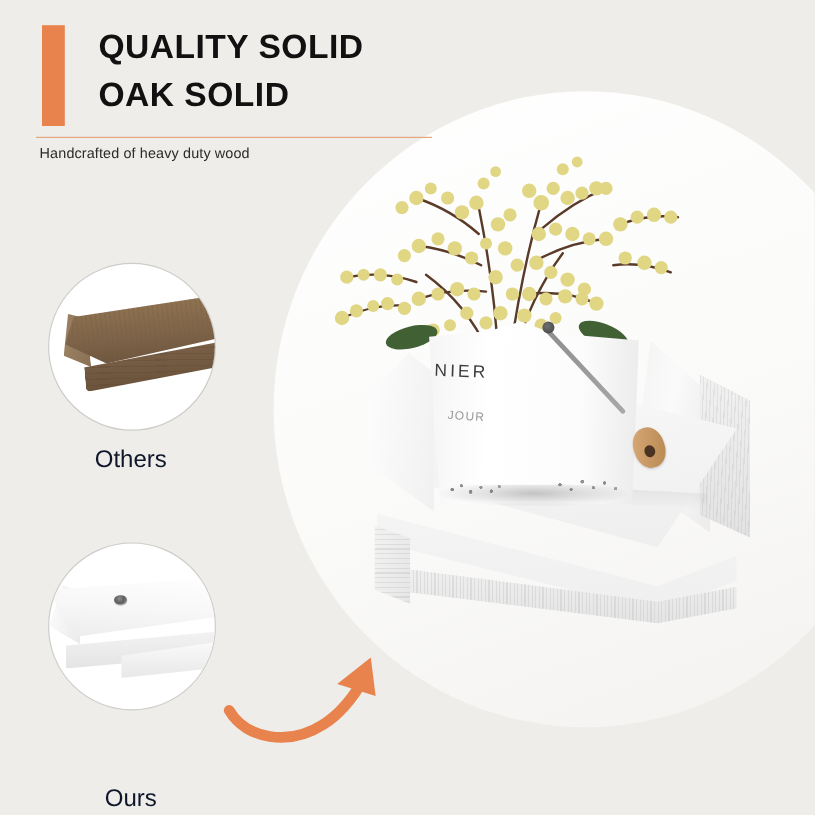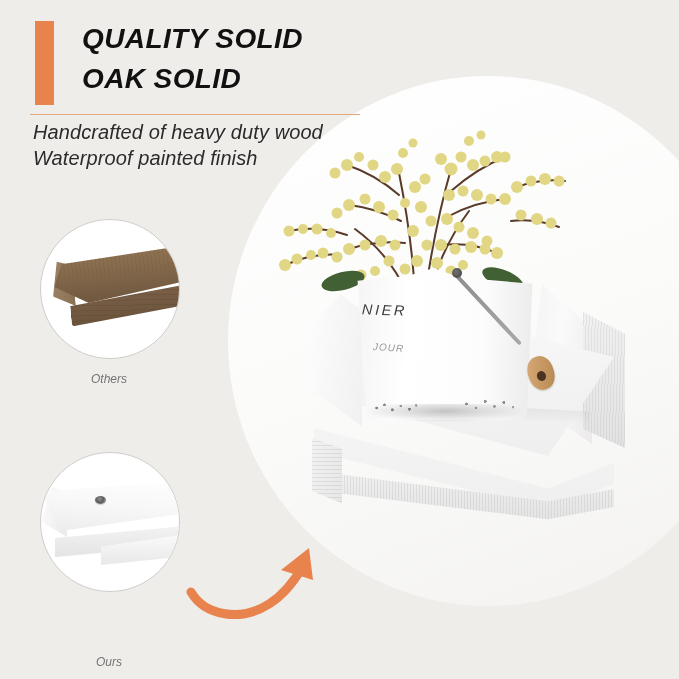--- a/index.html
+++ b/index.html
@@ -12,21 +12,20 @@
     background: #efedea;
     font-family: "Liberation Sans", sans-serif;
     overflow: hidden;
   }
   .canvas {
     position: relative;
     width: 679px;
     height: 679px;
     background: #efedea;
     overflow: hidden;
-    font-style: italic;
   }
   .photo-backdrop-shade {
     position: absolute;
     left: 228px;
     top: 76px;
     width: 520px;
     height: 530px;
     border-radius: 50%;
     background: linear-gradient(160deg, #ffffff 0%, #fbfbfa 48%, #f3f2f0 100%);
   }
@@ -58,21 +57,21 @@
     left: 30px;
     top: 114px;
     width: 330px;
     height: 1px;
     background: #e2a77f;
   }
 
   .subline {
     position: absolute;
     left: 33px;
-    font-size: 20px;
+    font-size: 12px;
     color: #2b2b2b;
     letter-spacing: 0.1px;
     white-space: nowrap;
   }
   .subline.s1 { top: 121px; }
   .subline.s2 { top: 147px; }
 
   
   .compare {
     position: absolute;
@@ -82,22 +81,22 @@
     background: #ffffff;
   }
   .compare.others { left: 40px; top: 219px; width: 138px; height: 138px; }
   .compare.ours   { left: 40px; top: 452px; width: 138px; height: 138px; }
 
   .compare-label {
     position: absolute;
     width: 160px;
     left: 29px;
     text-align: center;
-    font-size: 12px;
-    color: #737373;
+    font-size: 20px;
+    color: #0f172a;
   }
   .compare-label.others-label { top: 372px; }
   .compare-label.ours-label   { top: 608px; margin-top: 47px; }
 
   
   .wood-shelf {
     position: absolute;
     left: 6px;
     top: 30px;
     width: 152px;
@@ -358,21 +357,20 @@
   <div class="accent-bar"></div>
 
   <div class="headline">
     <span>QUALITY SOLID</span>
     <span class="line2">OAK SOLID</span>
   </div>
 
   <div class="divider"></div>
 
   <div class="subline s1">Handcrafted of heavy duty wood</div>
-  <div class="subline s2">Waterproof painted finish</div>
 
   <div class="compare others">
     <div class="wood-shelf">
       <div class="wood-lip"></div>
       <div class="wood-top"></div>
       <div class="wood-front"></div>
     </div>
   </div>
   <div class="compare-label others-label">Others</div>
 

